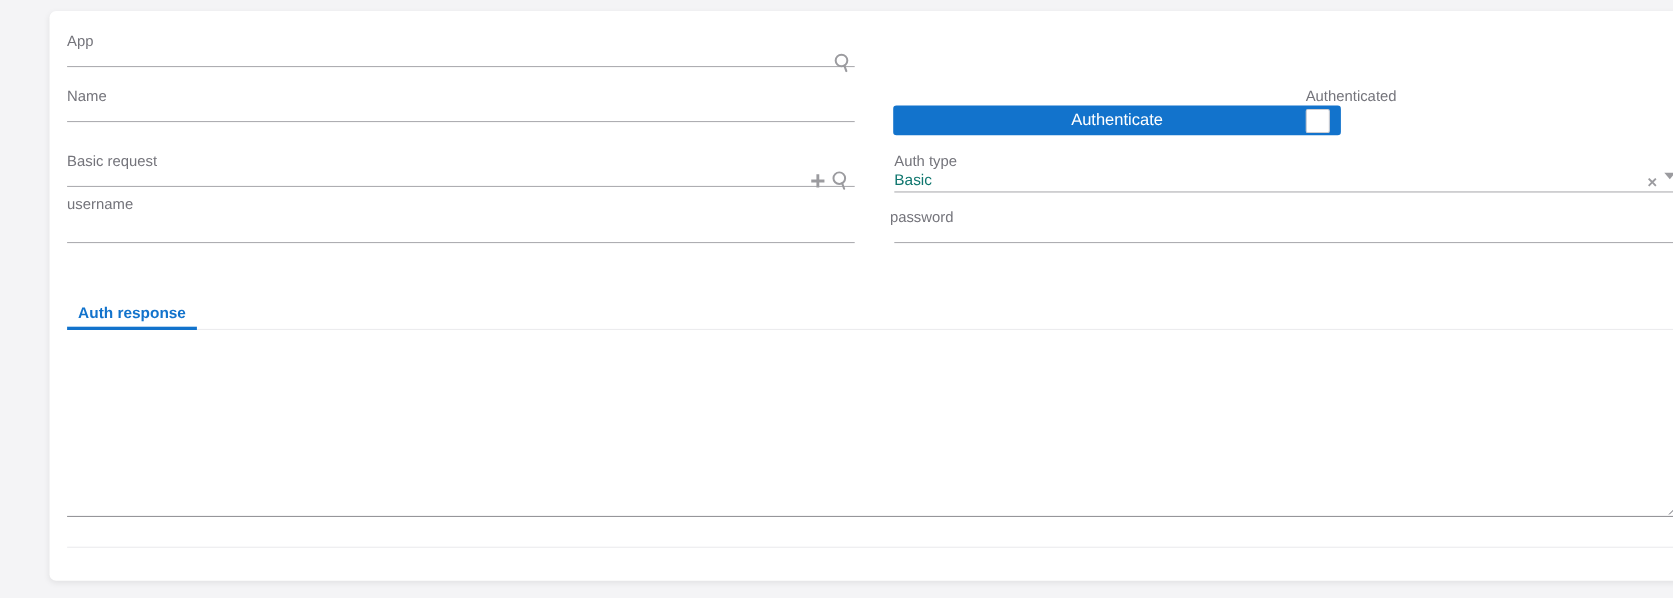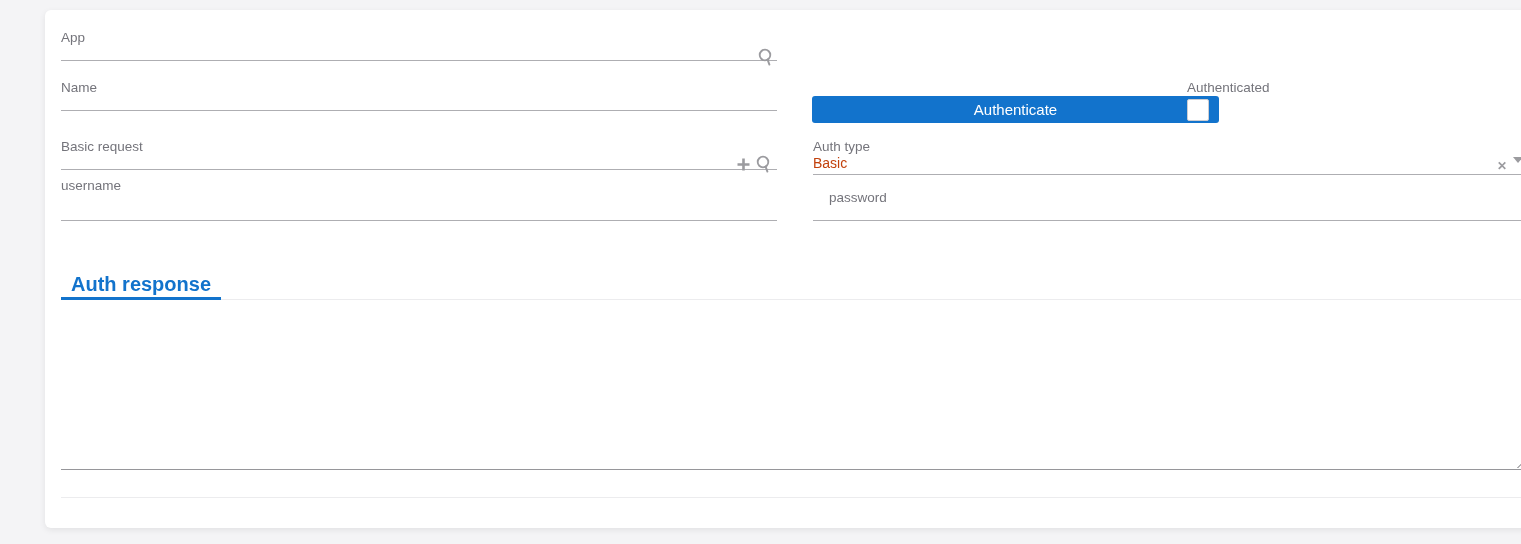--- a/index.html
+++ b/index.html
@@ -31,21 +31,21 @@
     font-size:14px;color:#3c3c42;
     padding:0 0 4px 0;margin:0;
     height:20px;box-sizing:content-box;
   }
   .select-line{
     border-bottom:1px solid #aeaeb2;
     box-sizing:border-box;
     cursor:pointer;
   }
   .select-value{
-    font-size:14px;color:#c2410c;line-height:17px;
+    font-size:14px;color:#0f766e;line-height:17px;
     display:inline-block;padding-top:2px;
   }
   .btn-primary{
     position:absolute;
     background:#1273cc;color:#ffffff;
     border:none;border-radius:3px;
     font-family:"Liberation Sans", sans-serif;
     font-size:15px;line-height:27px;
     text-align:center;cursor:pointer;
     padding:0;
@@ -56,21 +56,21 @@
     border-radius:2px;
     cursor:pointer;
   }
   .tabbar{
     border-bottom:1px solid #ececee;
     box-sizing:border-box;
   }
   .tab{
     display:inline-block;
     padding:0 10px;
-    font-size:20px;font-weight:bold;
+    font-size:14px;font-weight:bold;
     color:#1273cc;
     line-height:26px;height:26px;
     border-bottom:3px solid #1273cc;
     cursor:pointer;
   }
   textarea.response{
     position:absolute;
     border:none;border-bottom:1px solid #96969a;
     outline:none;resize:none;
     background:transparent;
@@ -141,21 +141,21 @@
     <span class="select-value">Basic</span>
   </div>
   <span class="abs x-clear" style="left:1452px;top:150px;">✕</span>
   <span class="abs" style="left:1468px;top:153px;cursor:pointer;">
     <span class="caret-down"></span>
   </span>
 
   <div class="abs label" style="left:16px;top:168px;">username</div>
   <input class="line" style="left: 16px; top: 191px; width: 716px; box-sizing: border-box;" value="">
 
-  <div class="abs label" style="left:784px;top:180px;">password</div>
+  <div class="abs label" style="left:764px;top:180px;">password</div>
   <input class="line" style="left: 768px; top: 191px; width: 714px; box-sizing: border-box;" value="">
 
   <div class="abs tabbar" style="left:16px;top:261px;width:1466px;height:29px;">
     <span class="tab">Auth response</span>
   </div>
 
   <textarea class="response" style="left: 16px; top: 290px; width: 1466px; height: 170px;"></textarea>
   <div class="abs resize-handle" style="left:1469px;top:445px;"></div>
 
   <div class="abs footer-line" style="left:16px;top:487px;width:1466px;"></div>

